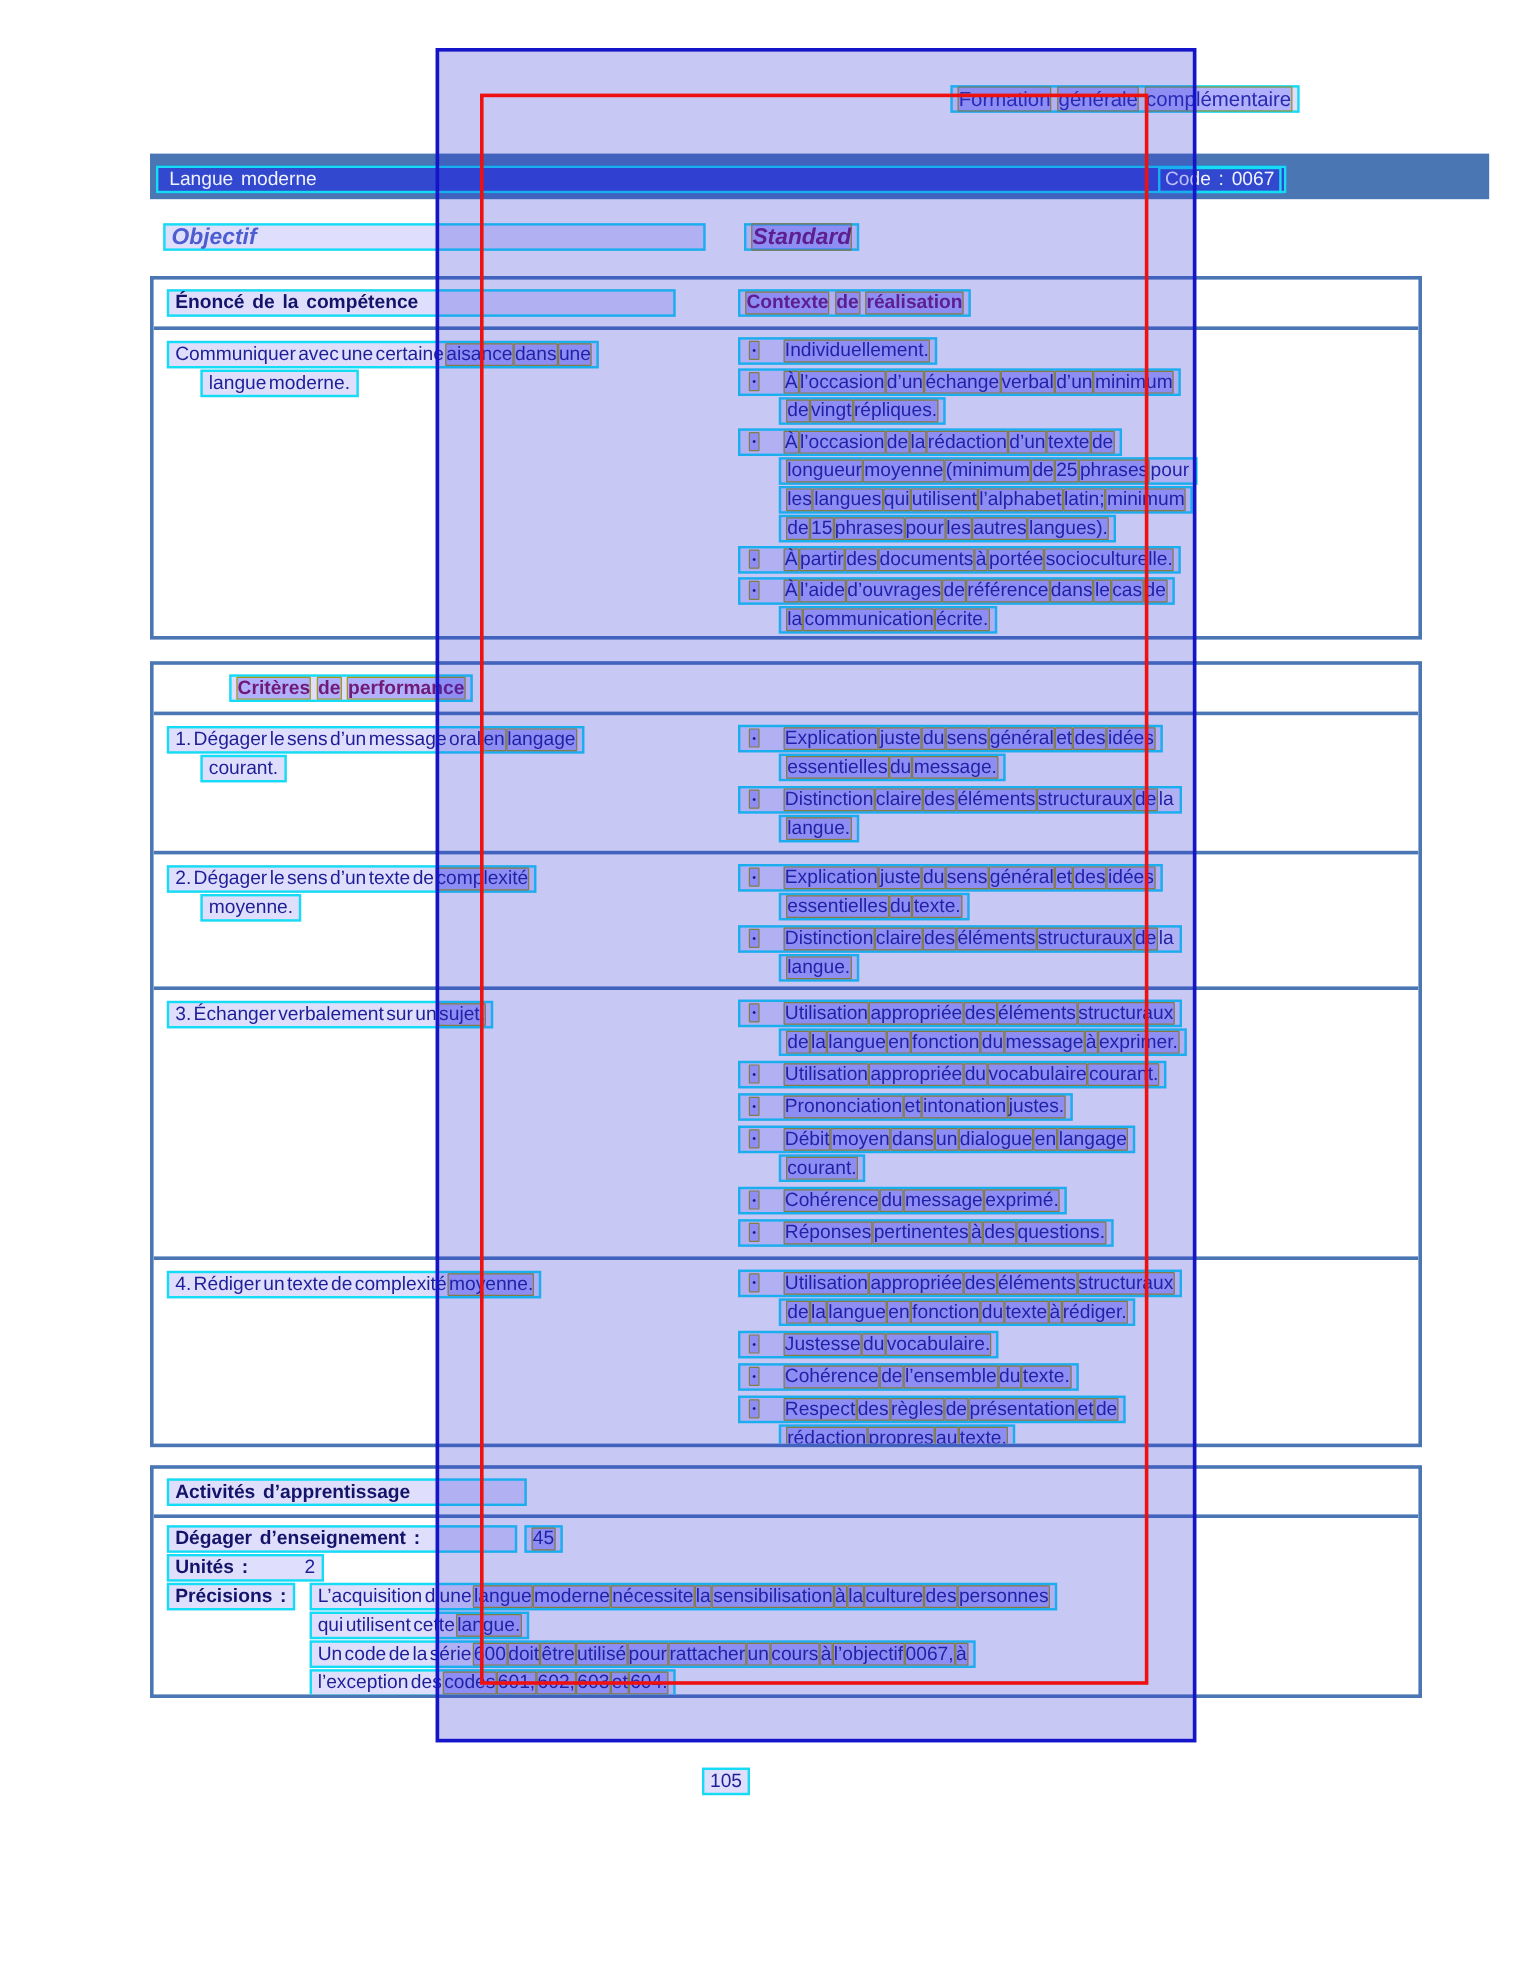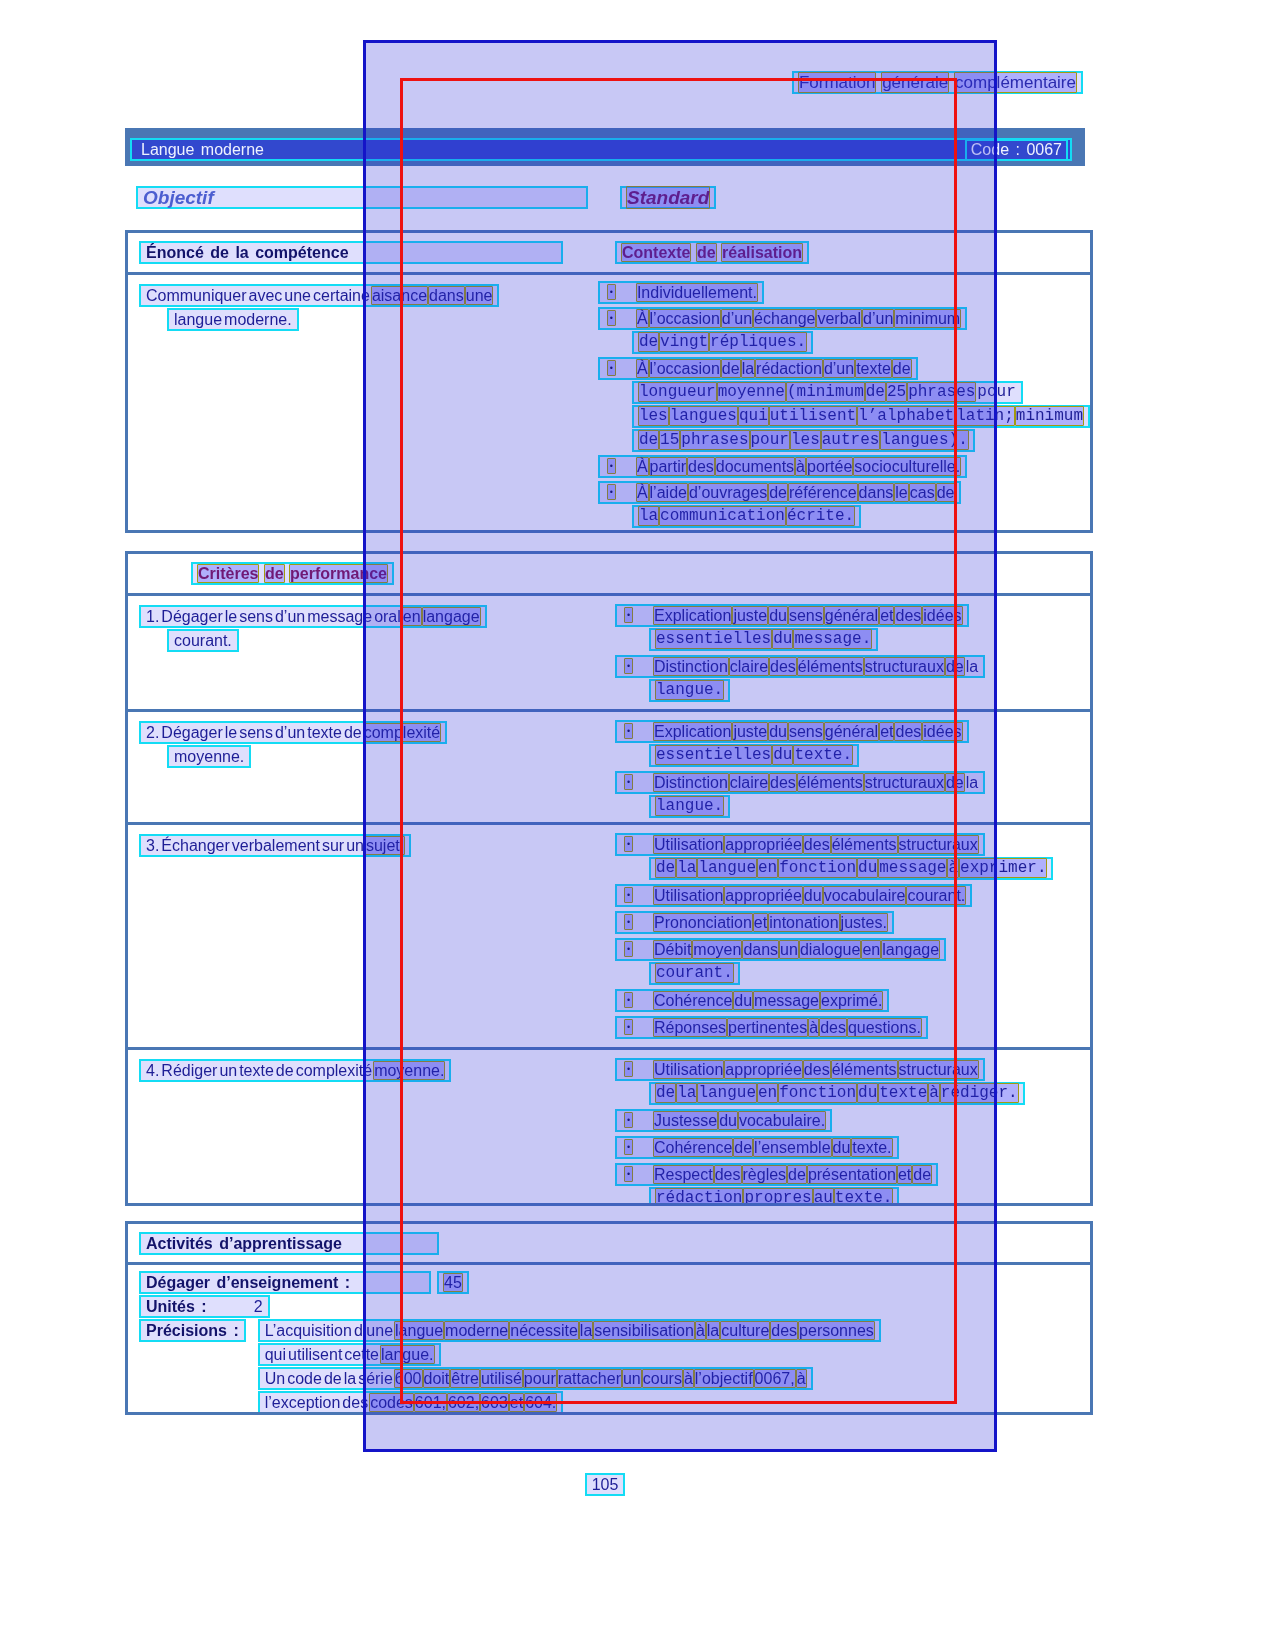--- a/index.html
+++ b/index.html
@@ -16,36 +16,36 @@
   }
   .iocr { display:inline-block; }
   .ocr2 { border:2px solid #14dcf4; padding:0 3px; }
   .w { border:1px solid transparent; }
   .w.wb { border-color:#a39a10; background:rgba(85,85,248,0.34); border-radius:1px; }
   .bold { font-weight:bold; color:#13136a; }
   
   .fgc { position:absolute; top:71px; right:192px; font-size:17px; color:#2a2aae; }
   
   .banner {
-    position:absolute; left:125px; top:128px; width:960px; height:38px;
+    position:absolute; left:125px; top:128px; width:1116px; height:38px;
     background:#4a77b4; padding:10px 0 0 5px;
   }
   .banner-box {
     display:flex; justify-content:space-between; align-items:center;
     width:942px; height:23px; border:2px solid #14dcf4;
     background:rgba(28,28,230,0.52); color:#eef2ff; font-size:16px;
     padding:0 2px 0 8px; white-space:nowrap;
   }
   .banner-box .ocr2 { background:transparent; }
   
   .headings { position:absolute; left:136px; top:186px; width:940px; height:30px; }
   .obj-box { min-width:452px; font-size:19px; font-style:italic; font-weight:bold; color:#4c5ed0; }
   .std-box { position:absolute; left:484px; top:0; font-size:19px; font-style:italic; font-weight:bold; color:#701a75; }
   
-  .tbl { position:absolute; left:125px; width:968px; border:3px solid #4a77b4; background:#fff; overflow:hidden; }
+  .tbl { position:absolute; left:125px; width:1060px; border:3px solid #4a77b4; background:#fff; overflow:hidden; }
   .t1 { top:230px; height:303px; }
   .t2 { top:551px; height:655px; }
   .t3 { top:1221px; height:194px; }
   .thead { display:flex; align-items:center; height:42px; border-bottom:3px solid #4a77b4; padding-left:11px; }
   .thead .hl { min-width:424px; font-weight:bold; color:#13136a; }
   .thead .hr { margin-left:52px; font-weight:bold; color:#701a75; }
   .t3 .thead { height:41px; }
   .t3 .thead .hl { min-width:300px; }
   .row2 { display:flex; }
   .rows2 > div:nth-of-type(1) { min-height:113px; }
@@ -59,21 +59,21 @@
   .lcl .ocr:not(:first-of-type) { margin-left:28px; }
   
   .bullet { position:relative; margin-bottom:4px; }
   .t1 .bullet { margin-bottom:3px; }
   .bullet-marker {
     position:absolute; left:9px; top:3px; width:9px; height:16px; z-index:2;
     font-size:9px; line-height:15px; text-align:center; color:#14145e;
   }
   .blts .lines .ocr { margin-bottom:1px; }
   .blts .lines .ocr:first-of-type { padding-left:36px; }
-  .blts .lines .ocr:not(:first-of-type) { margin-left:34px;font-family:Liberation Mono, monospace; }
+  .blts .lines .ocr:not(:first-of-type) { margin-left:34px; }
   
   .t3body { padding:6px 0 0 11px; }
   .t3row { display:flex; margin-bottom:1px; }
   .lbl-periods { min-width:292px; }
   .val-box { margin-left:6px; }
   .units-gap { display:inline-block; width:45px; }
   .prec { margin-left:12px; }
   .prec .ocr { margin-bottom:1px; }
   .lbl-prec { min-width:104px; align-self:flex-start; }
   

